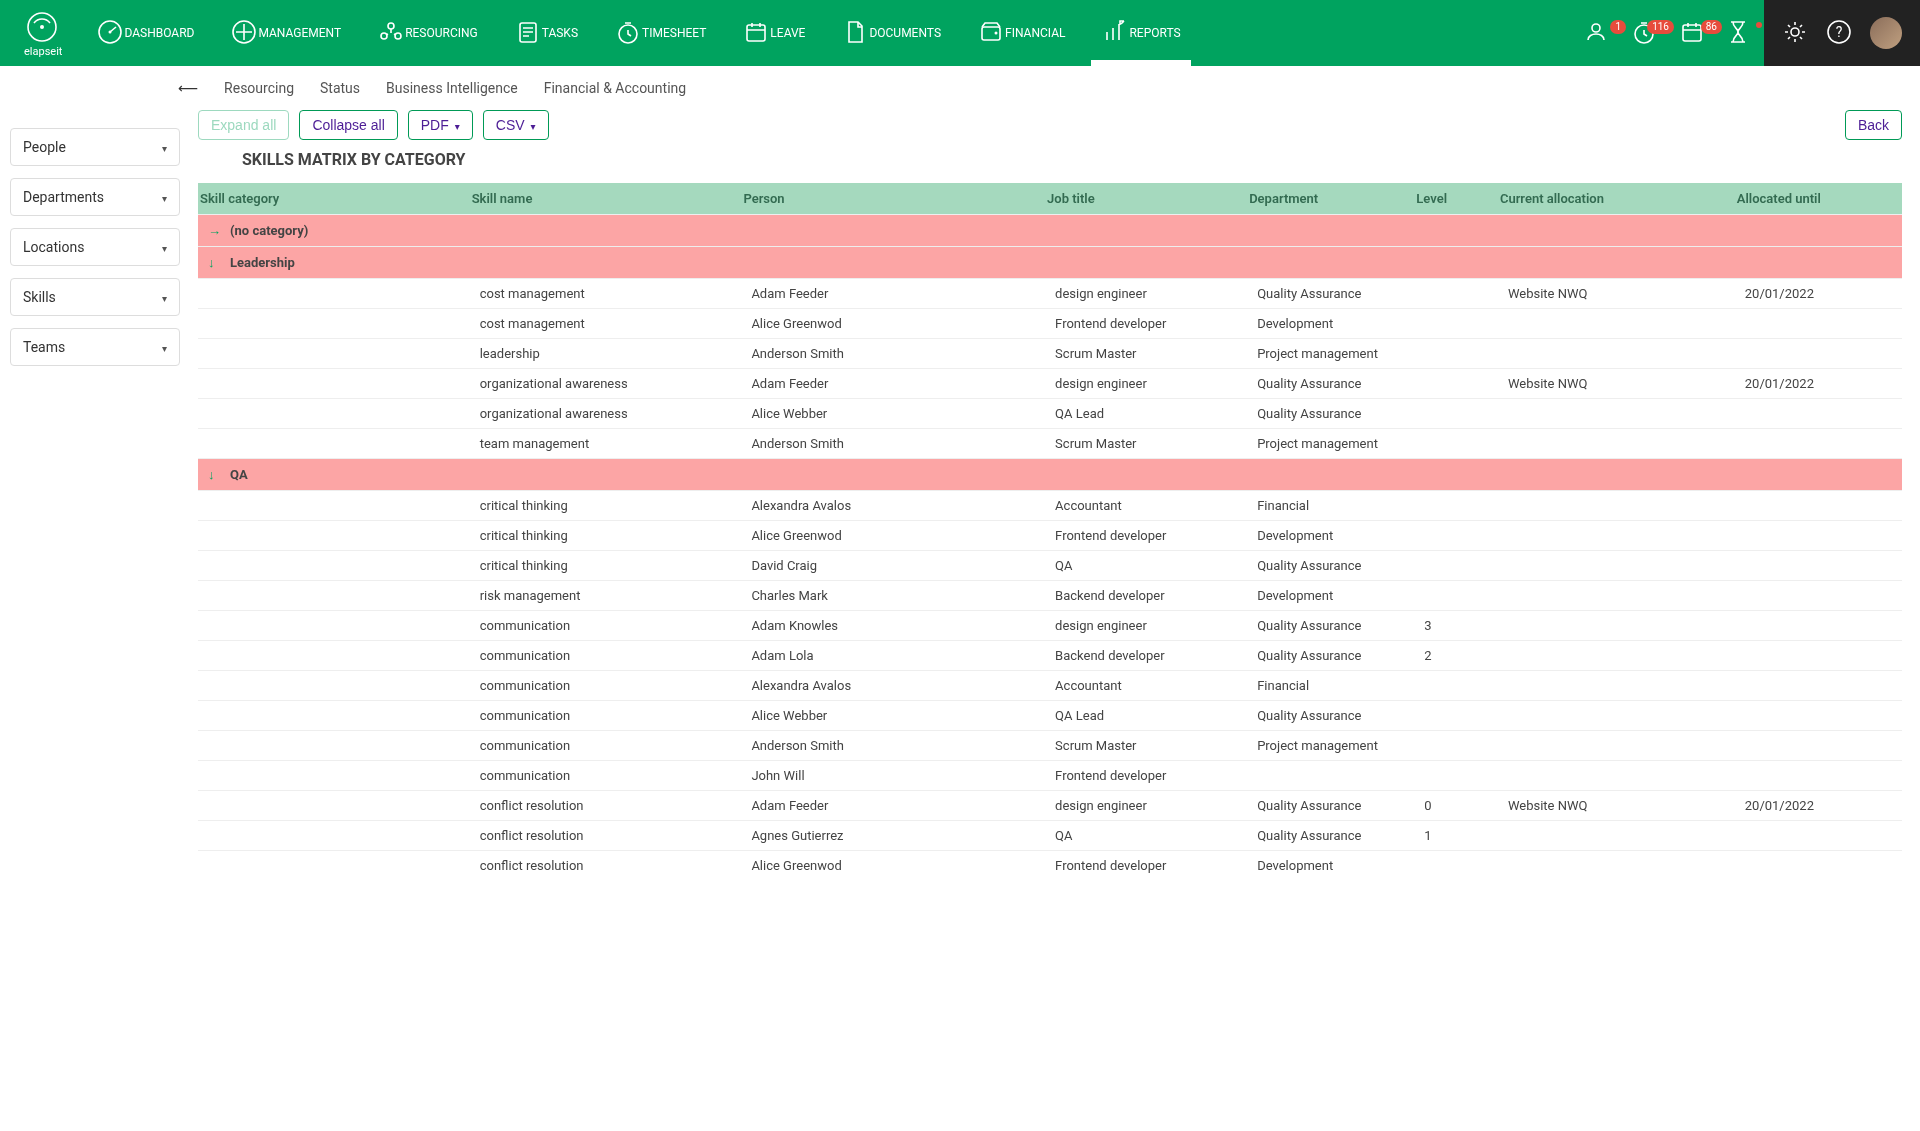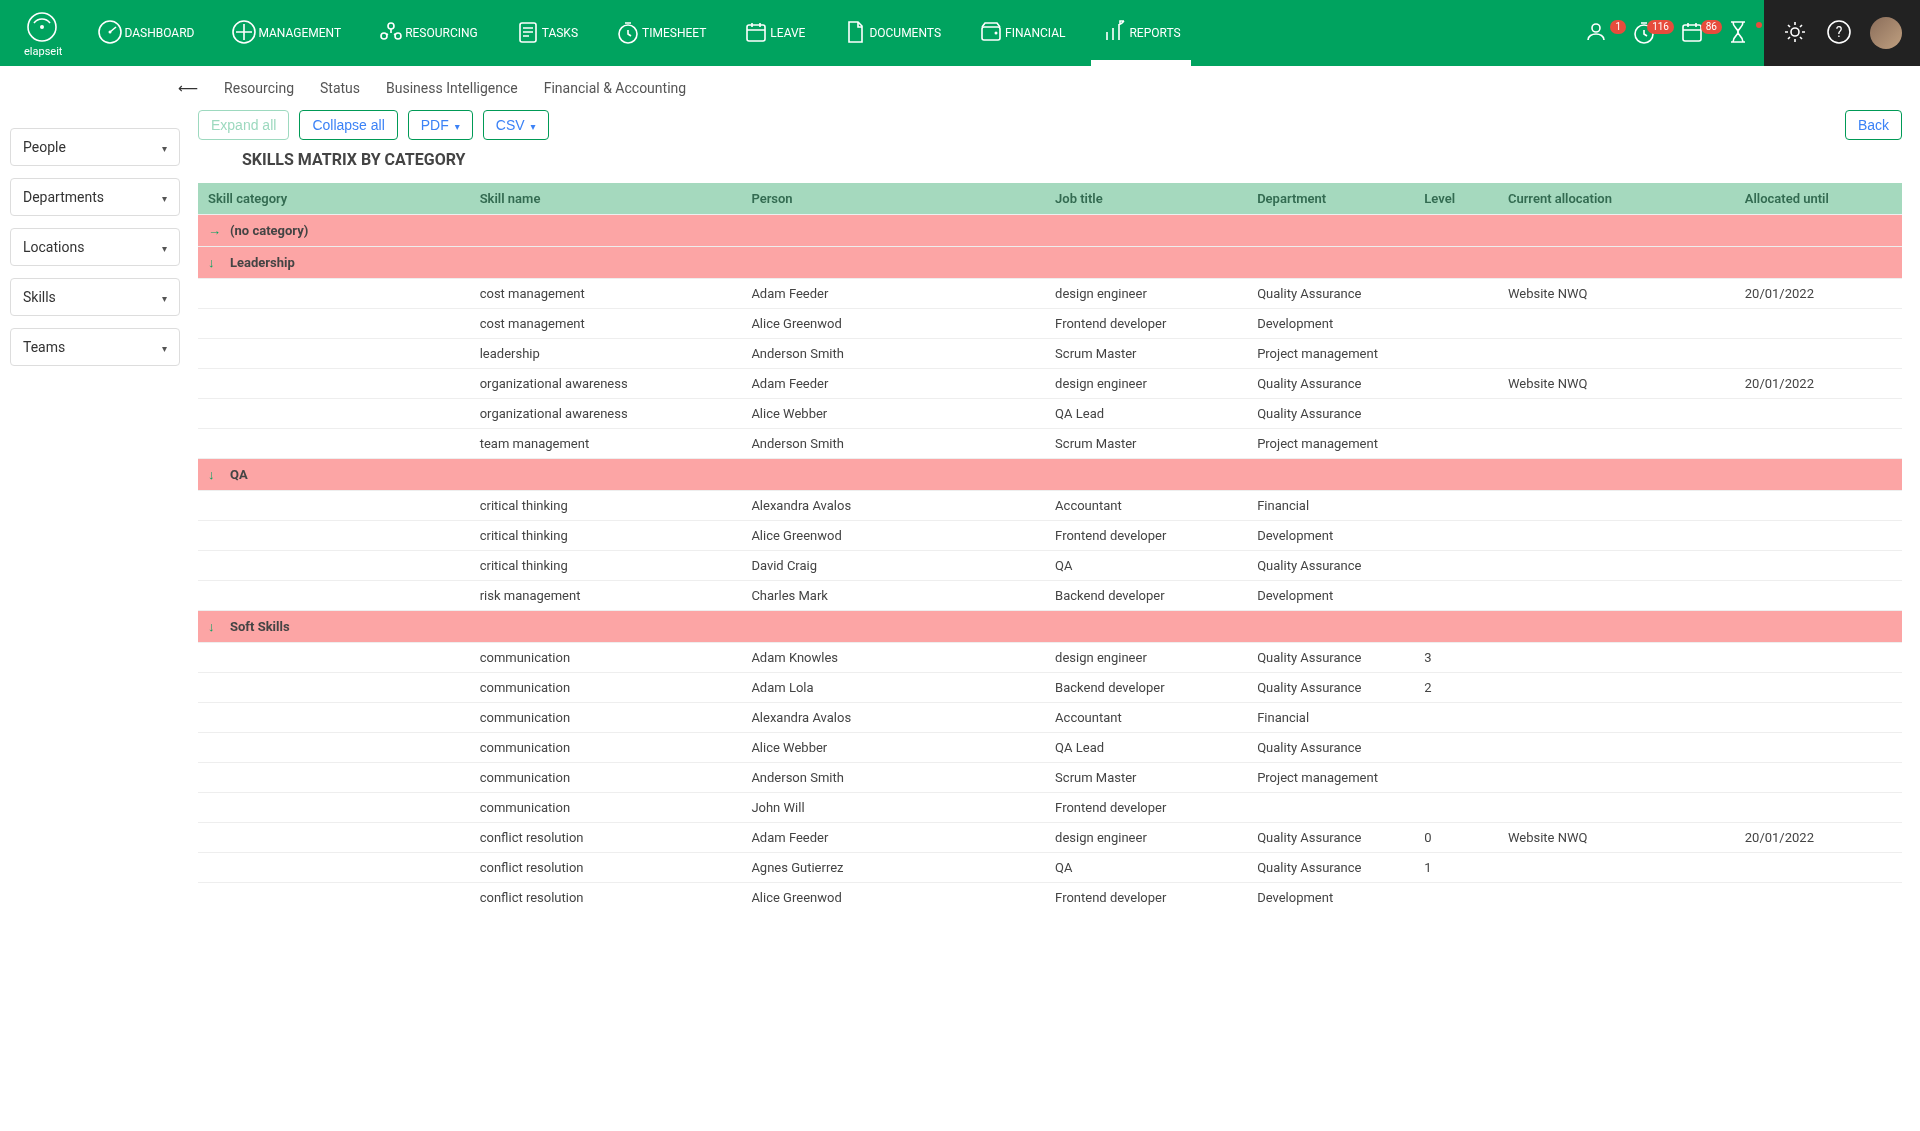--- a/index.html
+++ b/index.html
@@ -25,29 +25,29 @@
 .subtabs span { cursor:pointer; }
 
 
 .main { display:flex; }
 .sidebar { width:190px; padding:18px 10px 0 10px; }
 .filter { border:1px solid #ddd; border-radius:4px; padding:10px 12px; margin-bottom:12px; display:flex; justify-content:space-between; align-items:center; cursor:pointer; font-size:14px; }
 .caret::after { content:"▾"; font-size:10px; color:#555; }
 
 .content { flex:1; padding:0 18px 30px 8px; }
 .toolbar { display:flex; align-items:flex-start; gap:10px; margin-bottom:10px; }
-.btn { border:1px solid #009a56; color:#3b82f6; background:#fff; border-radius:4px; padding:6px 12px; font-size:14px; cursor:pointer; display:flex; align-items:center; gap:6px;}
+.btn { border:1px solid #009a56; color:#4c1d95; background:#fff; border-radius:4px; padding:6px 12px; font-size:14px; cursor:pointer; display:flex; align-items:center; gap:6px;}
 .btn.disabled { border-color:#9dd9bf; color:#9dd9bf; }
 .btn .car::after{content:"▾"; font-size:10px;}
 .back { margin-left:auto; }
 .pagetitle { font-weight:700; font-size:16px; color:#444; margin-bottom:14px; text-transform:uppercase;margin-left:44px;}
 
 
 table { width:100%; border-collapse:collapse; }
-thead th { background:#a5d9be; color:#336b51; font-weight:600; text-align:left; padding:8px 10px; font-size:13px; }
+thead th { background:#a5d9be; color:#336b51; font-weight:600; text-align:left; padding:8px 2px; font-size:13px; }
 tbody td { padding:7px 10px; font-size:13px; color:#444; border-top:1px solid #eee;}
 tr.group td { font-weight:700; background:#fca5a5; padding:8px 10px;}
 tr.group td .arrow { color:#00a35f; margin-right:8px; display:inline-block; width:14px;}
 tr.group td .arrow.down::before{content:"↓";}
 tr.group td .arrow.right::before{content:"→";}
 .col-skillcat{width:195px;}
 .col-skillname{width:195px;}
 .col-person{width:218px;}
 .col-job{width:145px;}
 .col-dept{width:120px;}
@@ -359,23 +359,20 @@
           <tr>
             <td></td>
             <td>risk management</td>
             <td>Charles Mark</td>
             <td>Backend developer</td>
             <td>Development</td>
             <td></td>
             <td></td>
             <td></td>
           </tr>
-          <tr class="group">
-            <td colspan="8"><span class="arrow down"></span><span>Soft Skills</span></td>
-          </tr>
           <tr>
             <td></td>
             <td>communication</td>
             <td>Adam Knowles</td>
             <td>design engineer</td>
             <td>Quality Assurance</td>
             <td>3</td>
             <td></td>
             <td></td>
           </tr>

